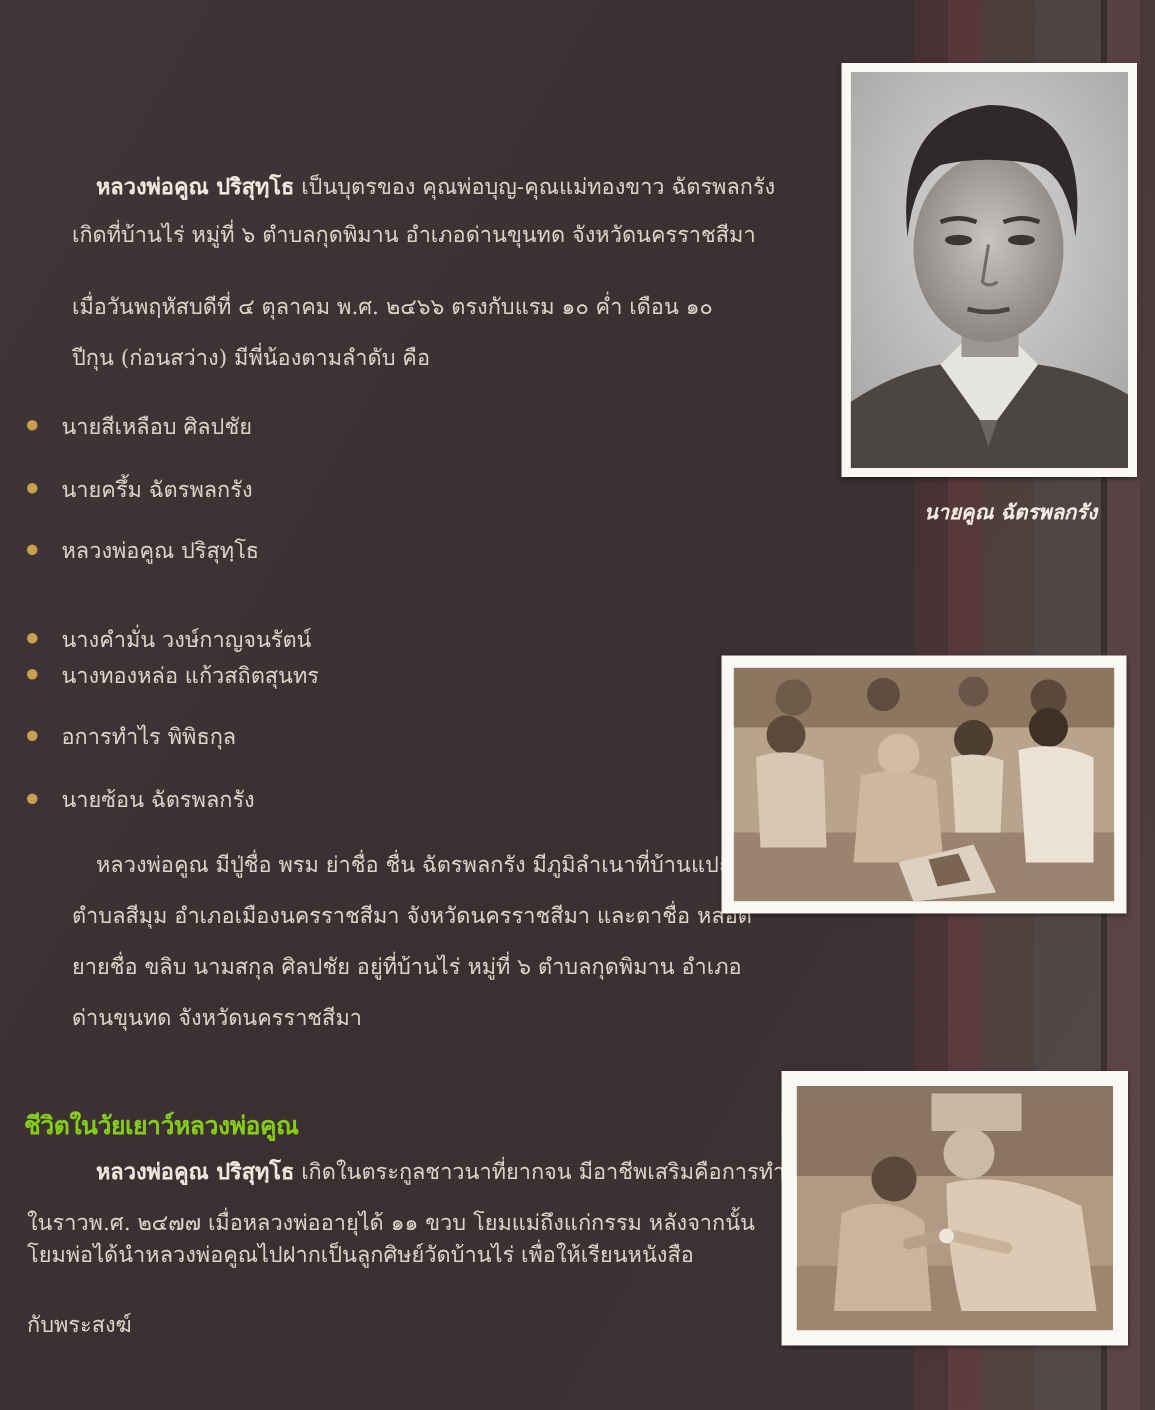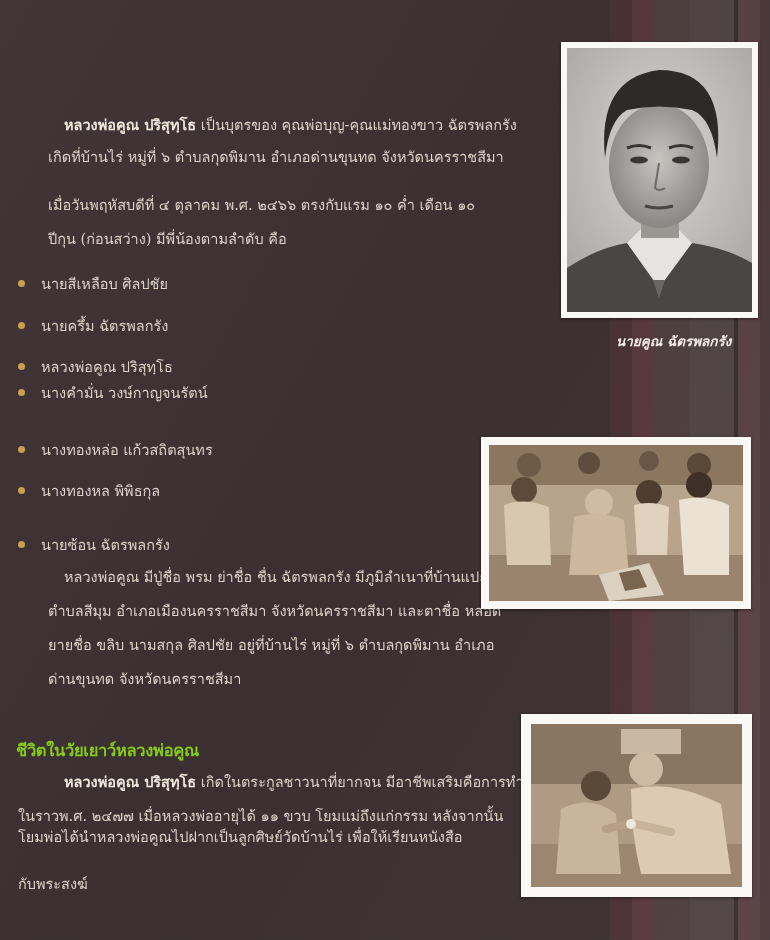--- a/index.html
+++ b/index.html
@@ -71,33 +71,33 @@
       <span class="bullet-text">นายสีเหลือบ  ศิลปชัย</span>
     </div>
   <div class="bullet-item" style="top:315px">
       <span class="bullet-dot"></span>
       <span class="bullet-text">นายครึ้ม  ฉัตรพลกรัง</span>
     </div>
   <div class="bullet-item" style="top:356px">
       <span class="bullet-dot"></span>
       <span class="bullet-text">หลวงพ่อคูณ  ปริสุทฺโธ</span>
     </div>
-  <div class="bullet-item" style="top:382px">
+  <div class="bullet-item" style="top:415px">
       <span class="bullet-dot"></span>
       <span class="bullet-text">นางคำมั่น  วงษ์กาญจนรัตน์</span>
     </div>
   <div class="bullet-item" style="top:439px">
       <span class="bullet-dot"></span>
       <span class="bullet-text">นางทองหล่อ  แก้วสถิตสุนทร</span>
     </div>
   <div class="bullet-item" style="top:480px">
       <span class="bullet-dot"></span>
-      <span class="bullet-text">นางทองหล  พิพิธกุล</span>
+      <span class="bullet-text">อการทำไร  พิพิธกุล</span>
     </div>
-  <div class="bullet-item" style="top:534px">
+  <div class="bullet-item" style="top:522px">
       <span class="bullet-dot"></span>
       <span class="bullet-text">นายซ้อน  ฉัตรพลกรัง</span>
     </div>
 
   <div class="para-line indent" style="top:568px">หลวงพ่อคูณ มีปู่ชื่อ พรม ย่าชื่อ ชื่น ฉัตรพลกรัง มีภูมิลำเนาที่บ้านแปะ</div>
   <div class="para-line" style="top:602px">ตำบลสีมุม อำเภอเมืองนครราชสีมา จังหวัดนครราชสีมา และตาชื่อ หลอด</div>
   <div class="para-line" style="top:636px">ยายชื่อ ขลิบ นามสกุล ศิลปชัย อยู่ที่บ้านไร่ หมู่ที่ ๖ ตำบลกุดพิมาน อำเภอ</div>
   <div class="para-line" style="top:670px">ด่านขุนทด จังหวัดนครราชสีมา</div>
 
   <div class="heading">ชีวิตในวัยเยาว์หลวงพ่อคูณ</div>

